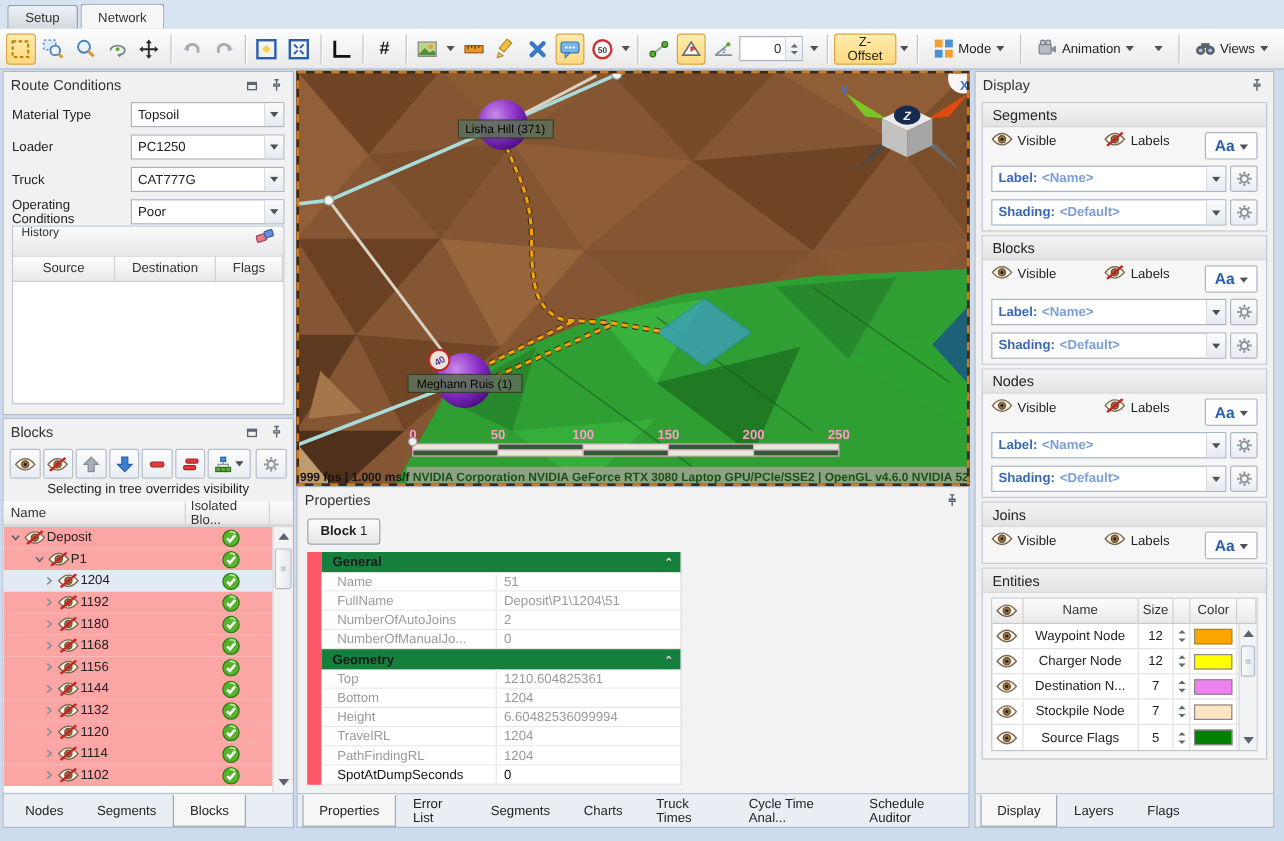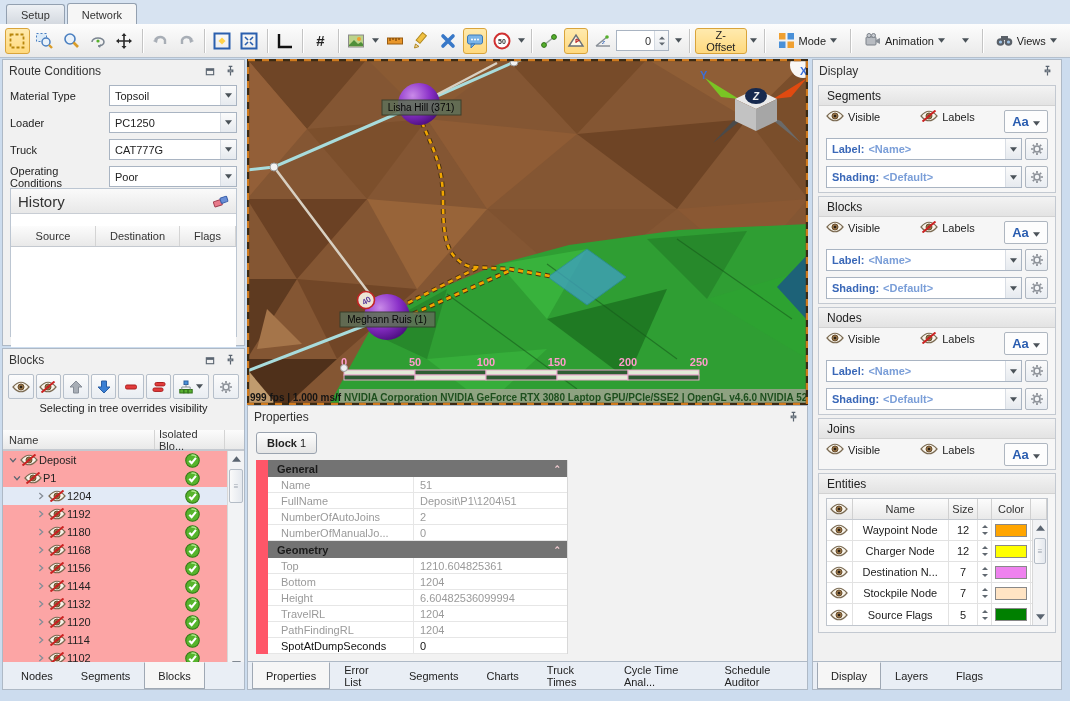--- a/index.html
+++ b/index.html
@@ -33,22 +33,22 @@
   
   .combo { height:21px; background:#fff; border:1px solid #a9b4c2; display:flex; align-items:center; padding-left:5px; }
   .combo .cv { flex:1; white-space:nowrap; overflow:hidden; }
   .combo .dd { width:16px; align-self:stretch; border-left:1px solid #d8dde4; background:linear-gradient(#fbfbfb,#e6eaef); display:flex; align-items:center; justify-content:center; }
 
   
   .rs-row { display:flex; align-items:center; height:27px; padding:0 7px; }
   .rs-row .lbl { flex:1; }
   .rs-row .combo { width:128px; }
   .history { position:absolute; left:7px; right:7px; top:128px; bottom:8px; border:1px solid #bcc6d2; background:#fff; }
-  .history-hd { height:25px; background:linear-gradient(#fafafa,#e8e8e8); border-bottom:1px solid #c8cdd4; display:flex; align-items:center; padding:0 7px; font-size:15px; color:#333; }
-  .grid-hd { display:flex; height:21px; background:linear-gradient(#fcfcfc,#e9e9e9); border-bottom:1px solid #c4c9d0;margin-top:12px; }
+  .history-hd { height:25px; background:linear-gradient(#fafafa,#e8e8e8); border-bottom:1px solid #c8cdd4; display:flex; align-items:flex-start; padding:0 7px; font-size:10px; color:#333; }
+  .grid-hd { display:flex; height:21px; background:linear-gradient(#fcfcfc,#e9e9e9); border-bottom:1px solid #c4c9d0; }
   .grid-hd div { display:flex; align-items:center; justify-content:center; border-right:1px solid #d4d4d4; color:#333; }
 
   
   .bk-tools { height:31px; display:flex; align-items:center; padding:0 5px; gap:2px; }
   .bk-btn { width:27px; height:25px; border:1px solid #b6bfca; border-radius:2px; background:linear-gradient(#fcfcfc,#e9edf2); display:flex; align-items:center; justify-content:center; }
   .bk-note { height:16px; text-align:center; color:#222; }
   .tree { position:relative; height:222px; overflow:hidden; background:#fff; border-top:1px solid #c4c9d0; }
   .trow { position:relative; height:18px; display:flex; align-items:center; background:#fca5a5; }
   .trow.sel { background:#e2eaf6; }
   .trow .chev { width:12px; display:flex; justify-content:center; }
@@ -64,21 +64,21 @@
   .btab.active { background:#f6f6f6; border-color:#9fa8b4; border-top-color:#f6f6f6; }
 
   
   .viewport { position:absolute; left:247px; top:59px; width:561px; height:346px; background:#7f5230; }
 
   
   .props-tab { position:absolute; left:8px; top:26px; height:22px; padding:0 10px; display:flex; align-items:center; gap:3px; border:1px solid #9aa3af; border-radius:3px; background:linear-gradient(#fdfdfd,#e5e5e5); }
   .pgrid { position:absolute; left:8px; top:54px; width:312px; display:flex; }
   .pstripe { width:12px; background:#ff5668; }
   .pbody { flex:1; border-right:1px solid #d8d8d8; }
-  .pgroup-hd { height:17px; background:#737373; display:flex; align-items:center; padding-left:9px; font-weight:bold; color:#1a1a1a; }
+  .pgroup-hd { height:17px; background:#15803d; display:flex; align-items:center; padding-left:9px; font-weight:bold; color:#1a1a1a; }
   .pgroup-hd .ch { margin-left:auto; margin-right:6px; color:#f3ccd1; font-size:9px; }
   .prow { height:16px; display:flex; background:#fff; border-bottom:1px solid #e6e6e6; color:#9a9a9a; }
   .prow .pl { width:146px; padding-left:13px; border-right:1px solid #e6e6e6; display:flex; align-items:center; white-space:nowrap; overflow:hidden; }
   .prow .pv { flex:1; padding-left:6px; display:flex; align-items:center; white-space:nowrap; overflow:hidden; }
   .prow.em { color:#111; }
 
   
   .sec { margin:3px 5px; border:1px solid #c3c9d1; background:#f6f6f6; }
   .sec-hd { height:20px; background:linear-gradient(#f3f3f3,#e3e3e3); border-bottom:1px solid #d2d2d2; display:flex; align-items:center; padding-left:8px; font-size:12px; color:#222; }
   .sec-row { display:flex; align-items:flex-start; padding:4px 7px 3px; gap:7px; }
@@ -498,21 +498,21 @@
           </span>
           <span>Deposit</span>
           <span class="tcheck">
             <svg width="15" height="15" viewBox="0 0 14 14">
               <circle cx="7" cy="7" r="6.3" fill="#56b42c" stroke="#2e7a14"></circle>
               <path d="M6,2 A4,2.4 0 0 1 10.5,3.4" stroke="#aee88c" stroke-width="1.4" fill="none"></path>
               <path d="M4,7.2 L6.2,9.4 L10.2,4.6" stroke="#fff" stroke-width="2" fill="none"></path>
             </svg>
           </span>
         </div>
-      <div class="trow" style="padding-left:8px">
+      <div class="trow" style="padding-left:24px">
           <span class="chev">
             <svg width="10" height="10" viewBox="0 0 12 12">
               <path d="M2.5,4 L6,8 L9.5,4" fill="none" stroke="#5a6470" stroke-width="1.6"></path>
             </svg>
           </span>
           <span class="ico">
             <svg width="18" height="12" viewBox="0 0 18 12">
               <path d="M1,6 Q9,-3.5 17,6 Q9,15.5 1,6 Z" fill="#f8f4ea" stroke="#7a6a52" stroke-width="1.2"></path>
               <circle cx="9" cy="6" r="3" fill="#9a7648" stroke="#6a4e2e"></circle>
               <circle cx="9" cy="6" r="1.3" fill="#2a2118"></circle>

